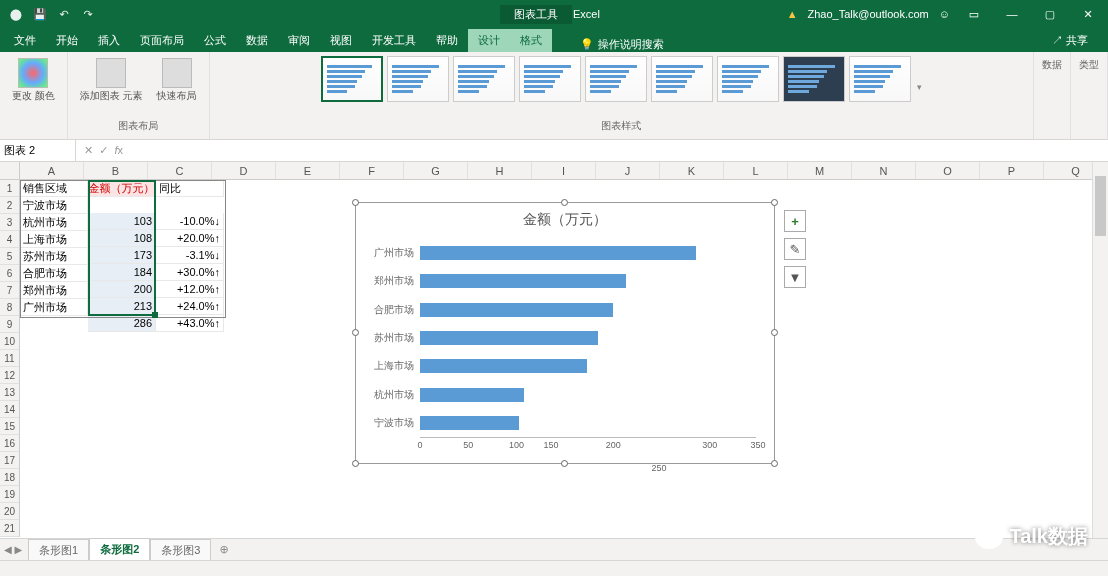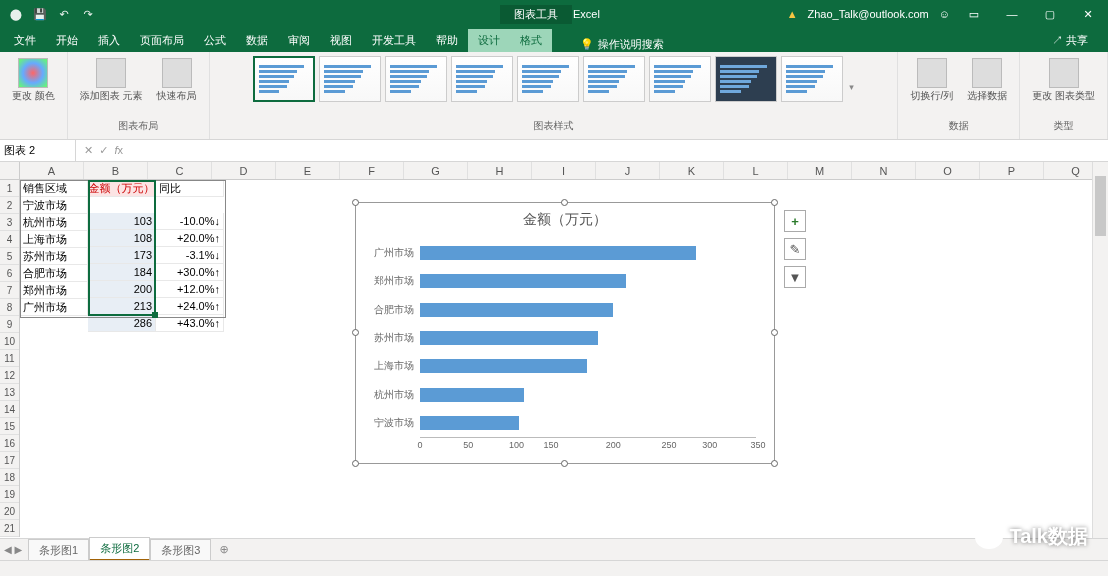--- a/index.html
+++ b/index.html
@@ -62,21 +62,21 @@
 .ycat { position:absolute; right:100%; width:60px; font-size:10px; color:#666; text-align:right; padding-right:6px; transform:translateY(-50%);}
 .barline { position:absolute; height:14px; background:#5b9bd5; }
 .xaxis { position:absolute; bottom:10px; left:64px; right:18px; height:16px; border-top:1px solid #bbb; }
 .xtick { position:absolute; font-size:9px; color:#666; transform:translateX(-50%); top:2px;}
 .chart-tools { position:absolute; top:48px; left:784px; display:flex; flex-direction:column; gap:6px;}
 .chart-tool { width:22px; height:22px; background:#fff; border:1px solid #aaa; display:flex; align-items:center; justify-content:center; font-size:13px; color:#555;}
 
 .sheet-tabs { position:absolute; bottom:16px; left:0; right:0; height:22px; background:#f3f2f1; border-top:1px solid #d6d6d6; display:flex; align-items:center; font-size:11px; padding-left:28px;}
 .sheet-nav { position:absolute; left:4px; display:flex; gap:2px; color:#888; font-size:10px;}
 .stab { padding:3px 10px; border:1px solid #ccc; border-bottom:none; background:#f9f9f9; color:#666;}
-.stab.active { background:#fff; color:#0d6b3e; font-weight:normal; border-bottom:3px solid #a16207;}
+.stab.active { background:#fff; color:#0d6b3e; font-weight:bold; border-bottom:1px solid #a16207;}
 .stab-add { padding:3px 8px; color:#888;}
 
 .statusbar { position:absolute; bottom:0; left:0; right:0; height:16px; background:#f3f2f1; border-top:1px solid #d6d6d6;}
 
 .watermark { position:absolute; right:20px; bottom:26px; font-size:20px; color:#fff; font-weight:bold; text-shadow:0 0 4px rgba(0,0,0,.5); display:flex; align-items:center; gap:6px;}
 .wechat-ico { width:28px; height:24px; background:#fff; border-radius:50%; position:relative;}
 
 .vscroll { position:absolute; right:0; top:0; bottom:0; width:16px; background:#f3f2f1; border-left:1px solid #ddd;}
 .vscroll .thumb { position:absolute; top:14px; left:2px; right:2px; height:60px; background:#c8c8c8;}
 </style>
@@ -224,40 +224,23 @@
             <div class="style-bar" style="width:60%"></div>
             <div class="style-bar" style="width:55%"></div>
             <div class="style-bar" style="width:40%"></div>
           </div>
       </div>
       <div style="align-self:center;color:#888;font-size:9px">▾</div>
     </div>
     <div class="rlabel">图表样式</div>
   </div>
   <div class="rgroup">
-    <div class="items">
-      <div class="rbtn">
-          <div class="ico"></div>
-          <span>切换行/列</span>
-        </div>
-      <div class="rbtn">
-          <div class="ico"></div>
-          <span>选择数据</span>
-        </div>
-    </div>
     <div class="rlabel">数据</div>
   </div>
   <div class="rgroup">
-    <div class="items">
-        <div class="rbtn">
-          <div class="ico"></div>
-          <span>更改
-图表类型</span>
-        </div>
-      </div>
     <div class="rlabel">类型</div>
   </div>
 </div>
 
 <div class="formulabar">
   <div class="namebox">图表 2</div>
   <div class="fxbtns">
     <span>✕</span>
     <span>✓</span>
     <span><i>f</i>x</span>
@@ -382,21 +365,21 @@
         <div class="barline" style="top: 148.571px; left: 0px; width: 104.297px;"></div>
         <div class="ycat" style="top: 183.857px;">宁波市场</div>
         <div class="barline" style="top: 176.857px; left: 0px; width: 99.4686px;"></div>
       </div>
     <div class="xaxis" id="xaxis">
         <div class="xtick" style="left: 0px;">0</div>
         <div class="xtick" style="left: 48.2857px;">50</div>
         <div class="xtick" style="left: 96.5714px;">100</div>
         <div class="xtick" style="left: 131px;">150</div>
         <div class="xtick" style="left: 193.143px;">200</div>
-        <div class="xtick" style="left: 249px;">250</div>
+        <div class="xtick" style="left: 239px; margin-top: 23px;">250</div>
         <div class="xtick" style="left: 289.714px;">300</div>
         <div class="xtick" style="left: 338px;">350</div>
       </div>
   </div>
   <div class="chart-tools">
     <div class="chart-tool" style="color:#2a7a2a;font-weight:bold">+</div>
     <div class="chart-tool">✎</div>
     <div class="chart-tool">▼</div>
   </div>
 

